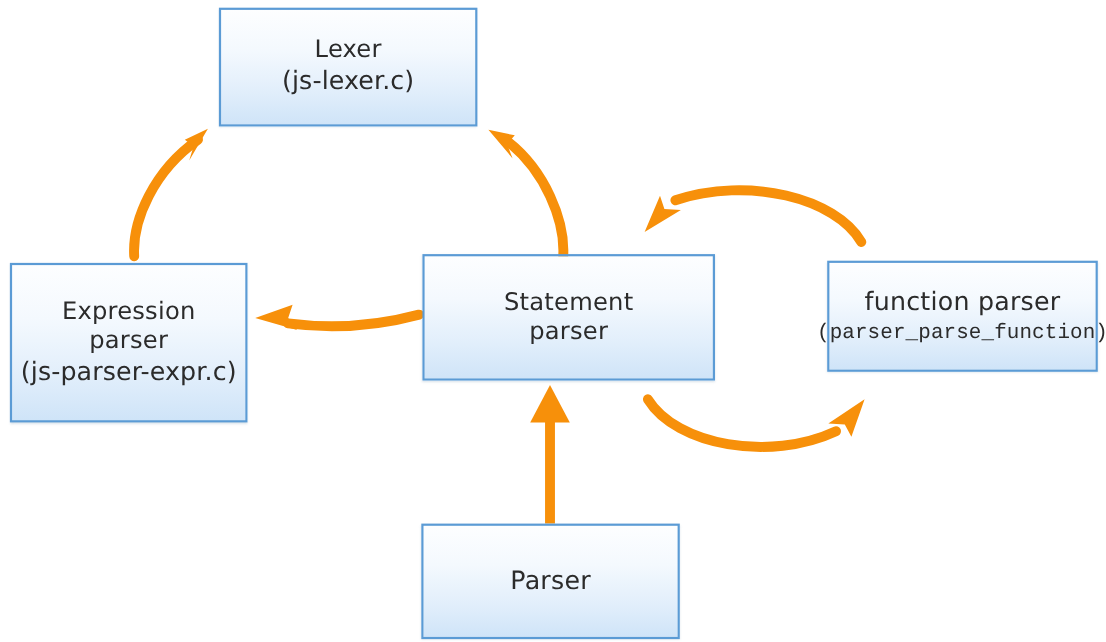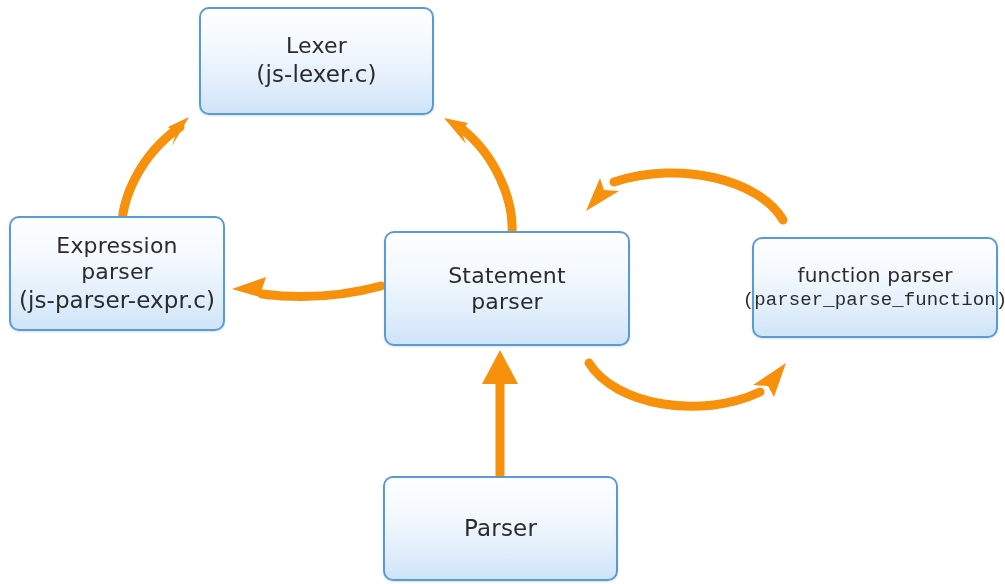--- a/index.html
+++ b/index.html
@@ -26,21 +26,21 @@
     left: 0;
     top: 0;
     width: 1005px;
     height: 584px;
     pointer-events: none;
   }
   .node-box {
     position: absolute;
     box-sizing: border-box;
     border: 2px solid #5b9bd5;
-    border-radius: 10px;
+    border-radius: 0;
     background: linear-gradient(to bottom, #fdfeff 0%, #f4f9fe 35%, #e1eefb 72%, #cfe4f8 100%);
     box-shadow: 0 1px 2px rgba(120,150,180,0.28);
     display: flex;
     flex-direction: column;
     align-items: center;
     justify-content: center;
     text-align: center;
     color: #2b2b2b;
     line-height: 1.18;
   }
@@ -50,26 +50,26 @@
     white-space: pre-line;
   }
   .node-sub {
     font-size: 23px;
     letter-spacing: 0.1px;
     margin-top: 2px;
   }
 
   
   #node-lexer      { left: 199px; top: 7px;   width: 235px; height: 108px; }
-  #node-expression { left: 9px;   top: 216px; width: 216px; height: 115px; }
-  #node-statement  { left: 384px; top: 231px; width: 246px; height: 115px; }
+  #node-expression { left: 9px;   top: 239px; width: 216px; height: 145px; }
+  #node-statement  { left: 384px; top: 231px; width: 266px; height: 115px; }
   #node-function   { left: 752px; top: 237px; width: 246px; height: 101px; }
   #node-parser     { left: 383px; top: 476px; width: 235px; height: 105px; }
 
-  #node-function .node-title { font-size: 20px; }
+  #node-function .node-title { font-size: 23px; }
   #node-function .node-sub   { font-size: 19px; font-family: Liberation Mono, monospace; }
   #node-parser .node-title   { font-size: 23px; }
 </style>
 </head>
 <body>
 
 <div id="diagram-canvas">
 
   <svg class="arrow-layer" viewBox="0 0 1005 584" width="1005" height="584" xmlns="http://www.w3.org/2000/svg">
 

